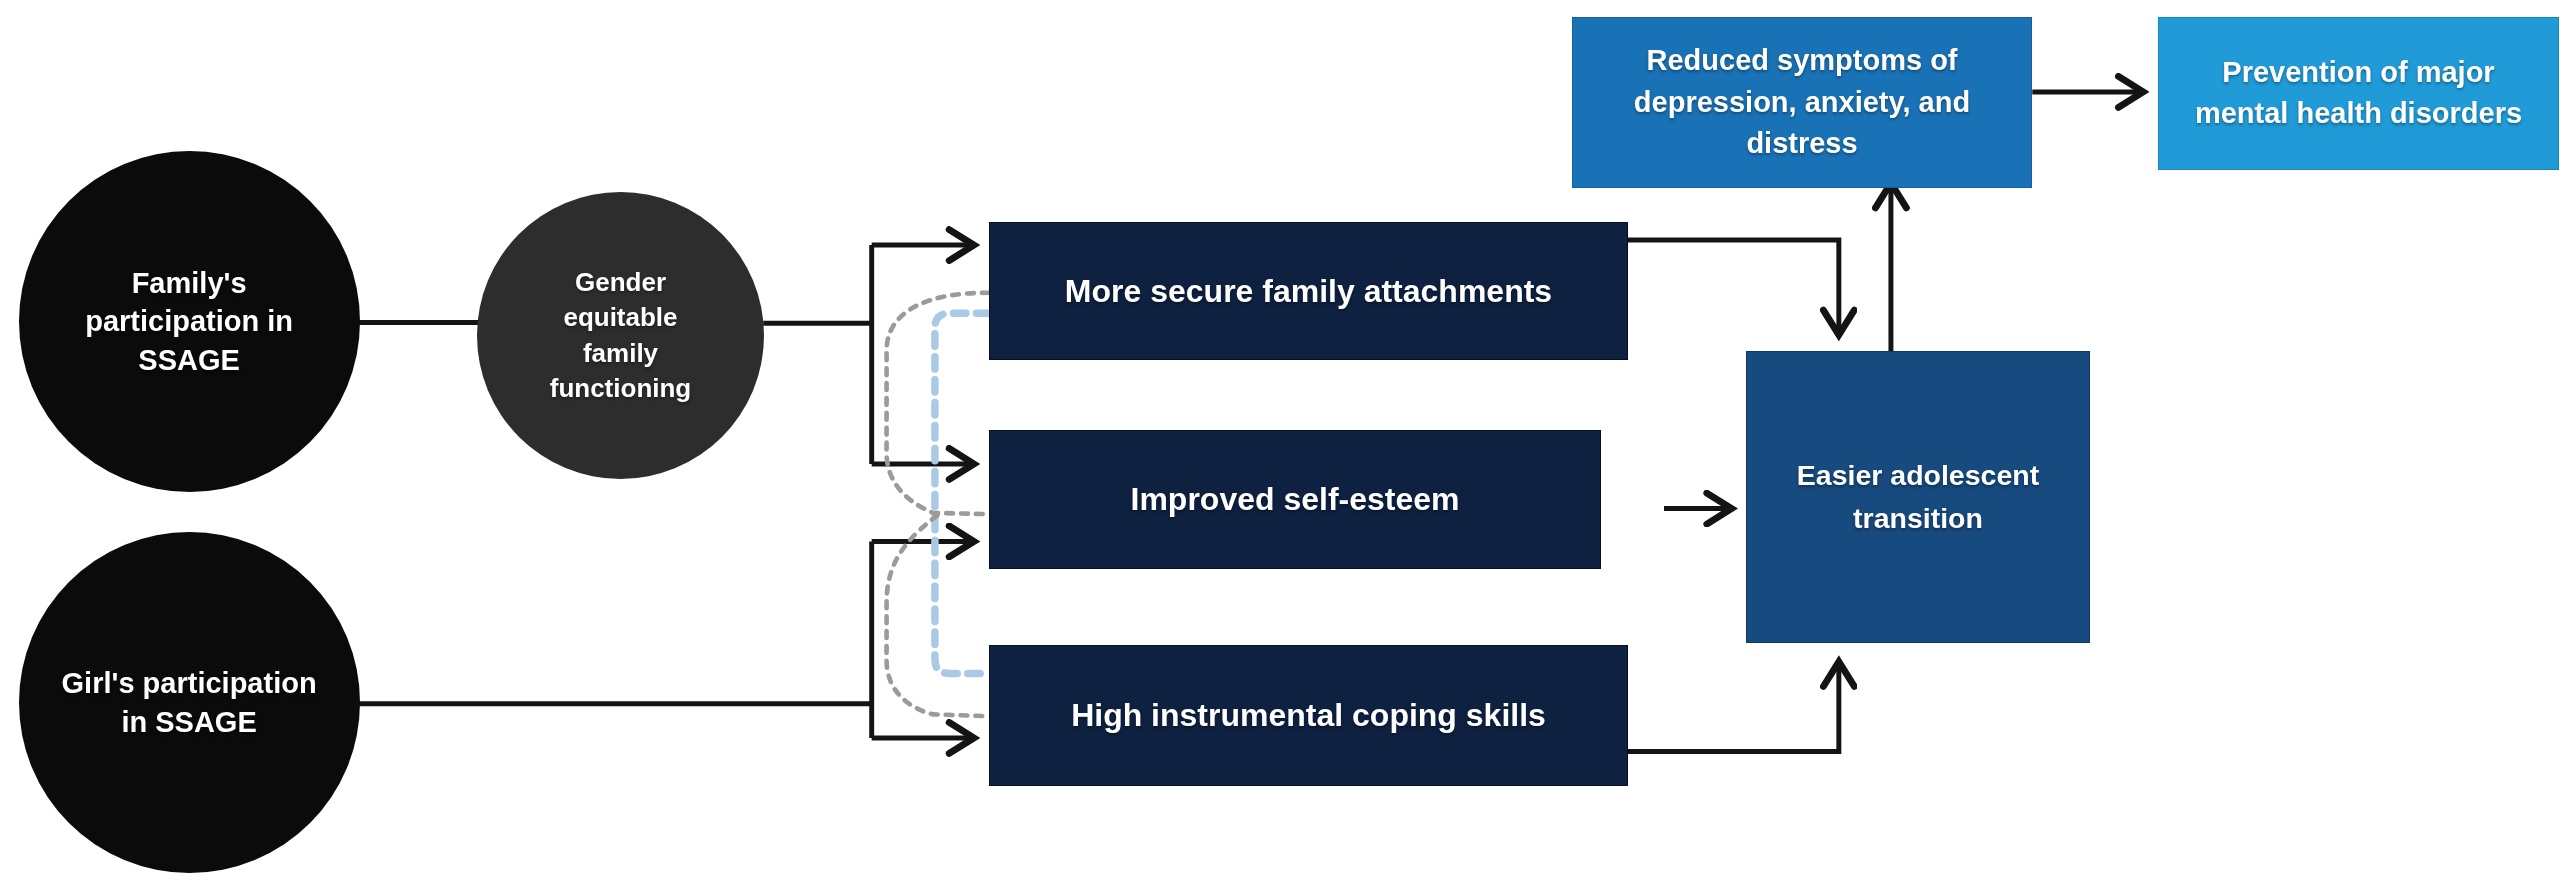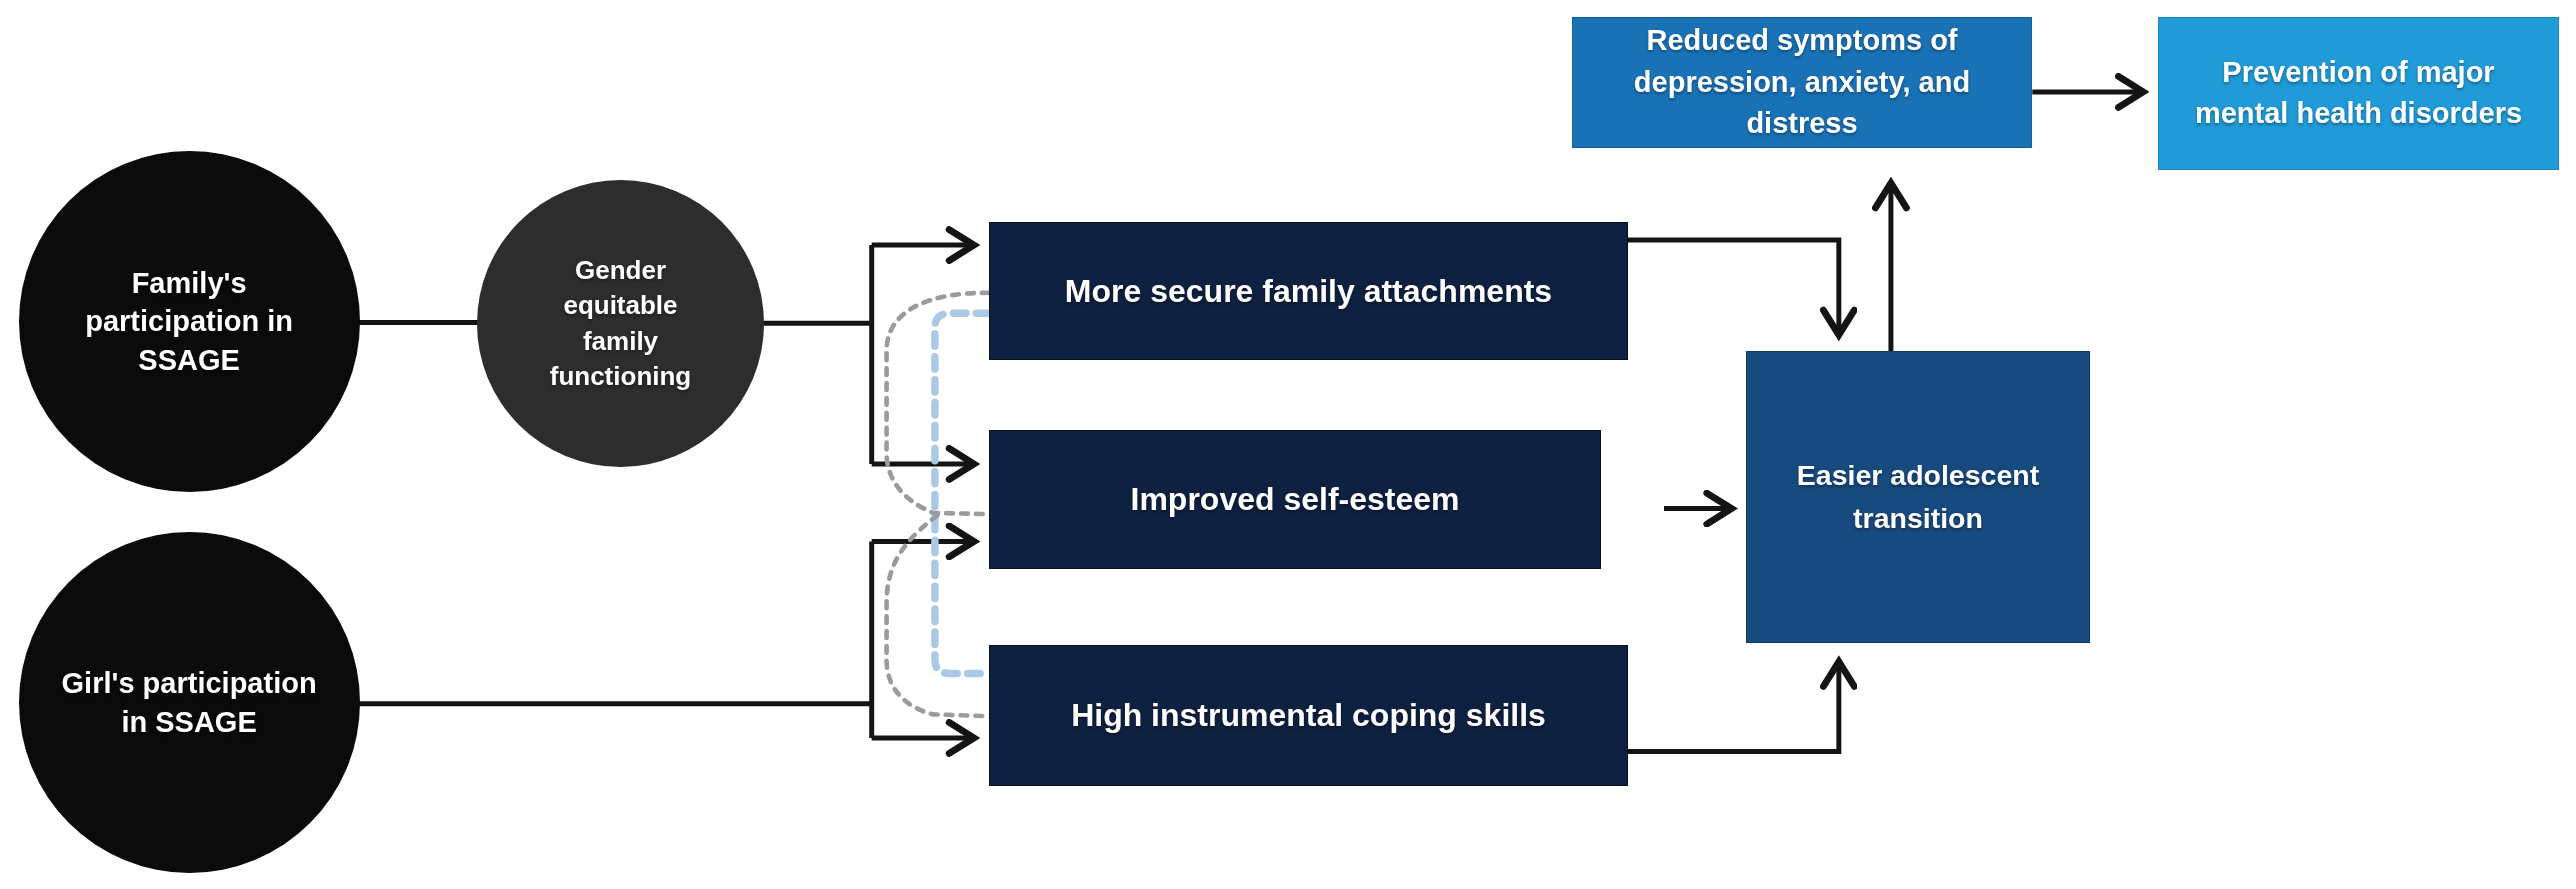--- a/index.html
+++ b/index.html
@@ -40,41 +40,41 @@
     left: 18.6px; top: 151px; width: 341px; height: 341px;
     background: var(--input_circle);
     font-size: 29px; line-height: 1.32; padding: 0 37px;
   }
   #girl-circle {
     left: 18.6px; top: 532px; width: 341px; height: 341px;
     background: var(--input_circle);
     font-size: 29px; line-height: 1.32; padding: 0 37px;
   }
   #gender-circle {
-    left: 477px; top: 180px; width: 287px; height: 287px;
+    left: 477px; top: 192px; width: 287px; height: 287px;
     background: var(--mediator_circle);
     font-size: 26px; line-height: 1.35; padding: 0 46px;
   }
   .outcome-box {
     background: var(--outcome_box);
     border: 1.9px solid var(--outcome_box_border);
     font-size: 32px;
   }
   #attachments-box { left: 989px; top: 210px;  width: 639px; height: 138px; margin-top: 12px; }
   #selfesteem-box  { left: 989px; top: 430px;  width: 612px; height: 139px; }
   #coping-box      { left: 989px; top: 645px; width: 639px; height: 141px; text-align: right; }
 
   #transition-box {
     left: 1746px; top: 351px; width: 344px; height: 292px;
     background: var(--transition_box);
     border: 1.9px solid var(--transition_box_border);
     font-size: 28.5px; line-height: 1.5; padding: 0 34px;
   }
   #reduced-box {
-    left: 1572px; top: 16.7px; width: 460px; height: 131px;
+    left: 1572px; top: 16.7px; width: 460px; height: 171px;
     background: var(--reduced_box);
     border: 1.9px solid var(--reduced_box_border);
     font-size: 29px; line-height: 1.42; padding: 0 17.4px;
   }
   #prevention-box {
     left: 2158px; top: 16.7px; width: 401px; height: 153px;
     background: var(--prevention_box);
     border: 1.9px solid var(--prevention_box_border);
     font-size: 29px; line-height: 1.42; padding: 0 25px;
   }

